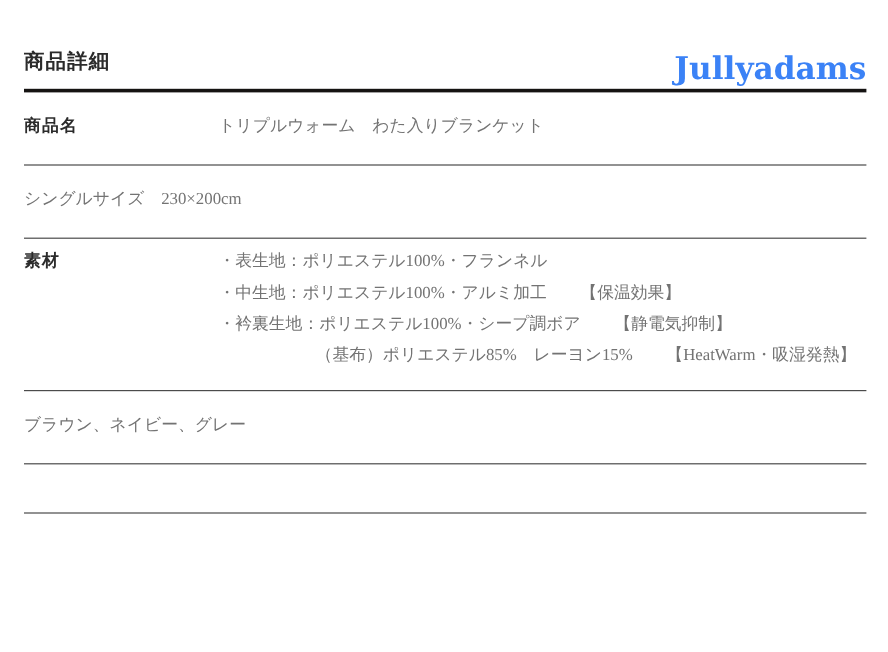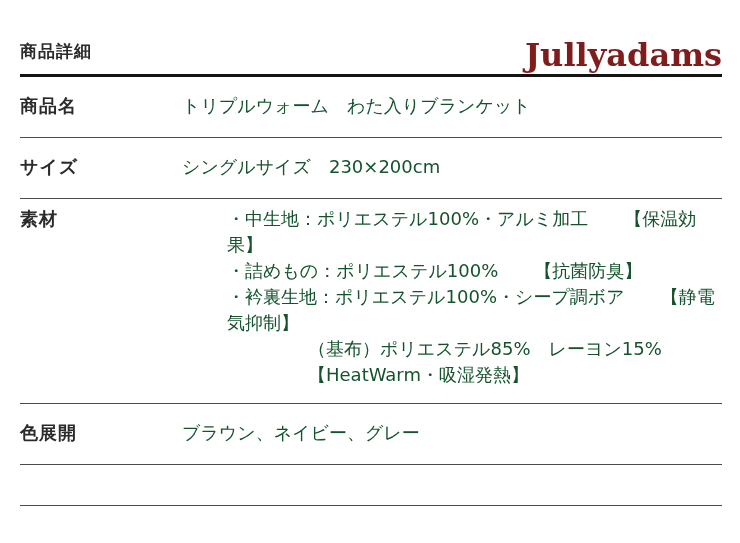--- a/index.html
+++ b/index.html
@@ -26,50 +26,50 @@
   .page-title {
     font-size: 17px;
     font-weight: bold;
     letter-spacing: 1px;
     margin: 0 0 11px 0;
     color: #2b2b2b;
   }
   .brand-logo {
     font-family: "DejaVu Serif", "Liberation Serif", serif;
     font-weight: bold;
-    font-size: 32px;
+    font-size: 26px;
     line-height: 1;
     letter-spacing: 0px;
     margin-bottom: 3px;
-    color: #7f1d1d;
+    color: #3b82f6;
   }
   .spec-table { width: 100%; }
   .row {
     display: flex;
     align-items: flex-start;
     border-bottom: 1px solid #4b4b4b;
     padding: 19px 0 21px 0;
     line-height: 20px;
-    font-size: 18px;
+    font-size: 14px;
+    font-family: Liberation Serif, serif;
   }
   .row.multi {
     padding: 7px 0 15px 0;
     line-height: 26px;
-    gap: 45px;
   }
   .row .label {
     width: 162px;
     flex: 0 0 162px;
     font-weight: bold;
     color: #2b2b2b;
     letter-spacing: 1px;
   }
   .row .value {
     flex: 1 1 auto;
-    color: #14532d;
+    color: #737373;
   }
   .row .value .line { white-space: pre-wrap; }
   .row .value .line.indented { padding-left: 81px; }
 </style>
 </head>
 <body>
 
 <div class="page">
   <header class="topbar">
     <h1 class="page-title">商品詳細</h1>
@@ -78,38 +78,36 @@
 
   <div class="spec-table" id="spec-table">
   <div class="row">
     <div class="label">商品名</div>
     <div class="value">
           <div class="line">トリプルウォーム　わた入りブランケット</div>
         </div>
   </div>
 
   <div class="row">
-    <div class="label">サイズ</div>
     <div class="value">
           <div class="line">シングルサイズ　230×200cm</div>
         </div>
   </div>
 
   <div class="row multi">
     <div class="label">素材</div>
     <div class="value">
+          <div class="line">・表生地：ポリエステル100%・フランネル</div>
           <div class="line">・中生地：ポリエステル100%・アルミ加工　　【保温効果】</div>
-          <div class="line">・詰めもの：ポリエステル100%　　【抗菌防臭】</div>
           <div class="line">・衿裏生地：ポリエステル100%・シープ調ボア　　【静電気抑制】</div>
           <div class="line indented">（基布）ポリエステル85%　レーヨン15%　　【HeatWarm・吸湿発熱】</div>
         </div>
   </div>
 
   <div class="row">
-    <div class="label">色展開</div>
     <div class="value">
           <div class="line">ブラウン、ネイビー、グレー</div>
         </div>
   </div>
 
   <div class="row">
   </div>
 </div>
 </div>
 

